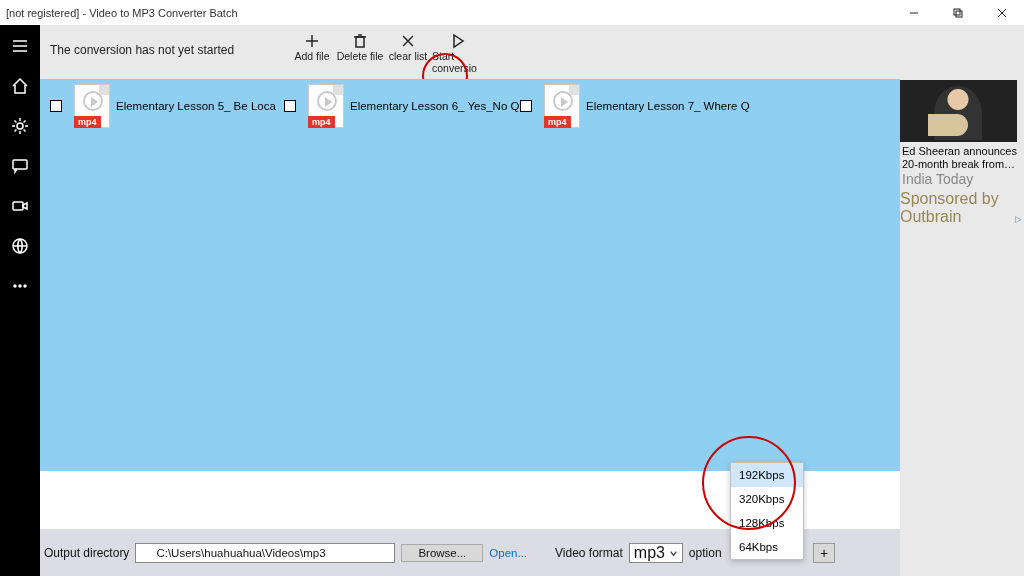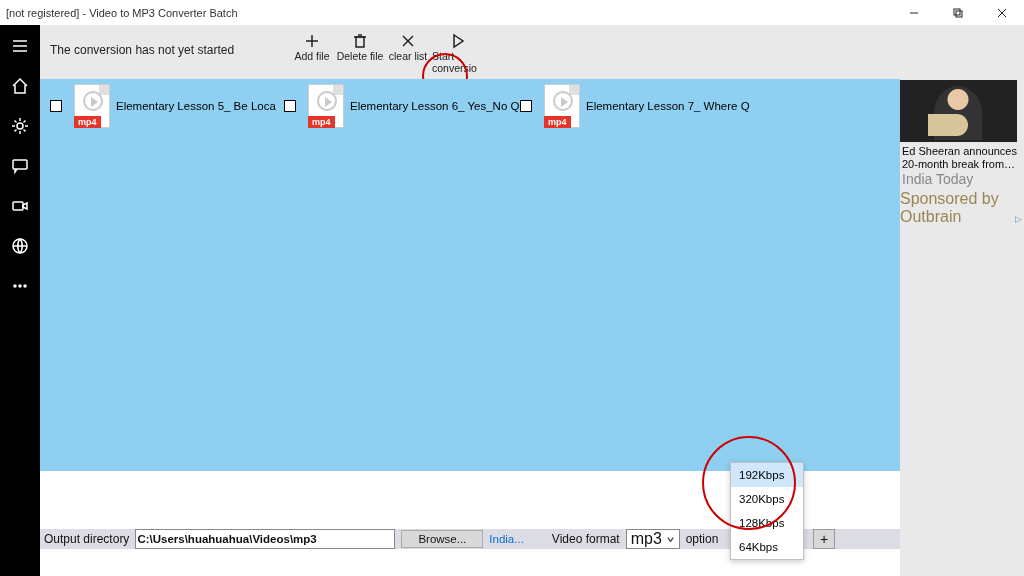--- a/index.html
+++ b/index.html
@@ -26,22 +26,22 @@
   .fileitem { position: absolute; top: 5px; display: flex; align-items: center; gap: 6px; font-size: 11.5px; color: #000; }
   .fileitem .chk { width: 12px; height: 12px; border: 1.5px solid #000; background: #fff; display:inline-block; margin-right:6px; }
   .fileicon { width: 36px; height: 44px; position: relative; background: #fff; border:1px solid #ccc; }
   .fileicon::before { content:""; position:absolute; top:0; right:0; width:10px; height:10px; background:#e0e0e0; }
   .playcircle { position:absolute; left:8px; top:6px; width:20px; height:20px; border:2px solid #c9c9c9; border-radius:50%; }
   .playcircle::after { content:""; position:absolute; left:6px; top:4px; border-left:7px solid #c9c9c9; border-top:5px solid transparent; border-bottom:5px solid transparent; }
   .mp4badge { position:absolute; left:-1px; bottom:-1px; background:#e5352b; color:#fff; font-size:9px; font-weight:bold; padding:1px 4px; }
 
   .whitegap { position:absolute; left:40px; top:471px; width:860px; height:58px; background:#fff; }
 
-  .bottombar { position:absolute; left:40px; top:529px; width:860px; height:20px; background:#dcdce5; display:flex; align-items:center; padding-left:4px; font-size:12px; color:#111; gap:6px; }
-  .pathbox { width:260px; height:20px; border:1px solid #888; background:#fff; font-size:11.5px; padding:1px 1px; display:flex; align-items:center;font-weight:bold; }
+  .bottombar { position:absolute; left:40px; top:529px; width:860px; height:48px; background:#dcdce5; display:flex; align-items:center; padding-left:4px; font-size:12px; color:#111; gap:6px; }
+  .pathbox { width:260px; height:20px; border:1px solid #888; background:#fff; font-size:11.5px; padding:1px 20px; display:flex; align-items:center; }
   .btn-gray { background:#d8d8d8; border:1px solid #aaa; padding:2px 16px; font-size:11.5px; }
   .linkblue { color:#0a6fd6; font-size:11.5px; }
   .fmtsel { width:54px; height:20px; border:1px solid #888; background:#fff; font-size:16px; display:flex; align-items:center; padding:0 4px; justify-content:space-between; }
   .fmtsel svg { width:9px; height:9px; stroke:#444; fill:none; stroke-width:1.5; }
   .plusbtn { width:22px; height:20px; border:1px solid #999; background:#d8d8d8; display:flex; align-items:center; justify-content:center; font-size:14px; }
 
   .dropdown { position:absolute; left:730px; top:462px; width:74px; background:#fff; border:1px solid #c0c0c0; box-shadow:0 2px 6px rgba(0,0,0,0.2); }
   .dropdown .opt { height:24px; font-size:11.5px; display:flex; align-items:center; padding:0 8px; }
   .dropdown .opt.sel { background:#cfe6fb; }
   .highlight-circle2 { position:absolute; left:702px; top:436px; width:94px; height:94px; border:2px solid #c00; border-radius:50%; pointer-events:none; }
@@ -190,21 +190,21 @@
     <span>Elementary Lesson 7_ Where Q</span>
   </div>
 </div>
 
 <div class="whitegap"></div>
 
 <div class="bottombar">
   <span>Output directory</span>
   <span class="pathbox">C:\Users\huahuahua\Videos\mp3</span>
   <span class="btn-gray">Browse...</span>
-  <span class="linkblue">India...</span>
+  <span class="linkblue">Open...</span>
   <span style="width:16px"></span>
   <span>Video format</span>
   <span class="fmtsel">
     <span>mp3</span>
     <svg viewBox="0 0 10 10">
         <path d="M2 3 L5 7 L8 3"></path>
       </svg>
   </span>
   <span>option</span>
   <span style="position:absolute; left:773px;" class="plusbtn">+</span>

